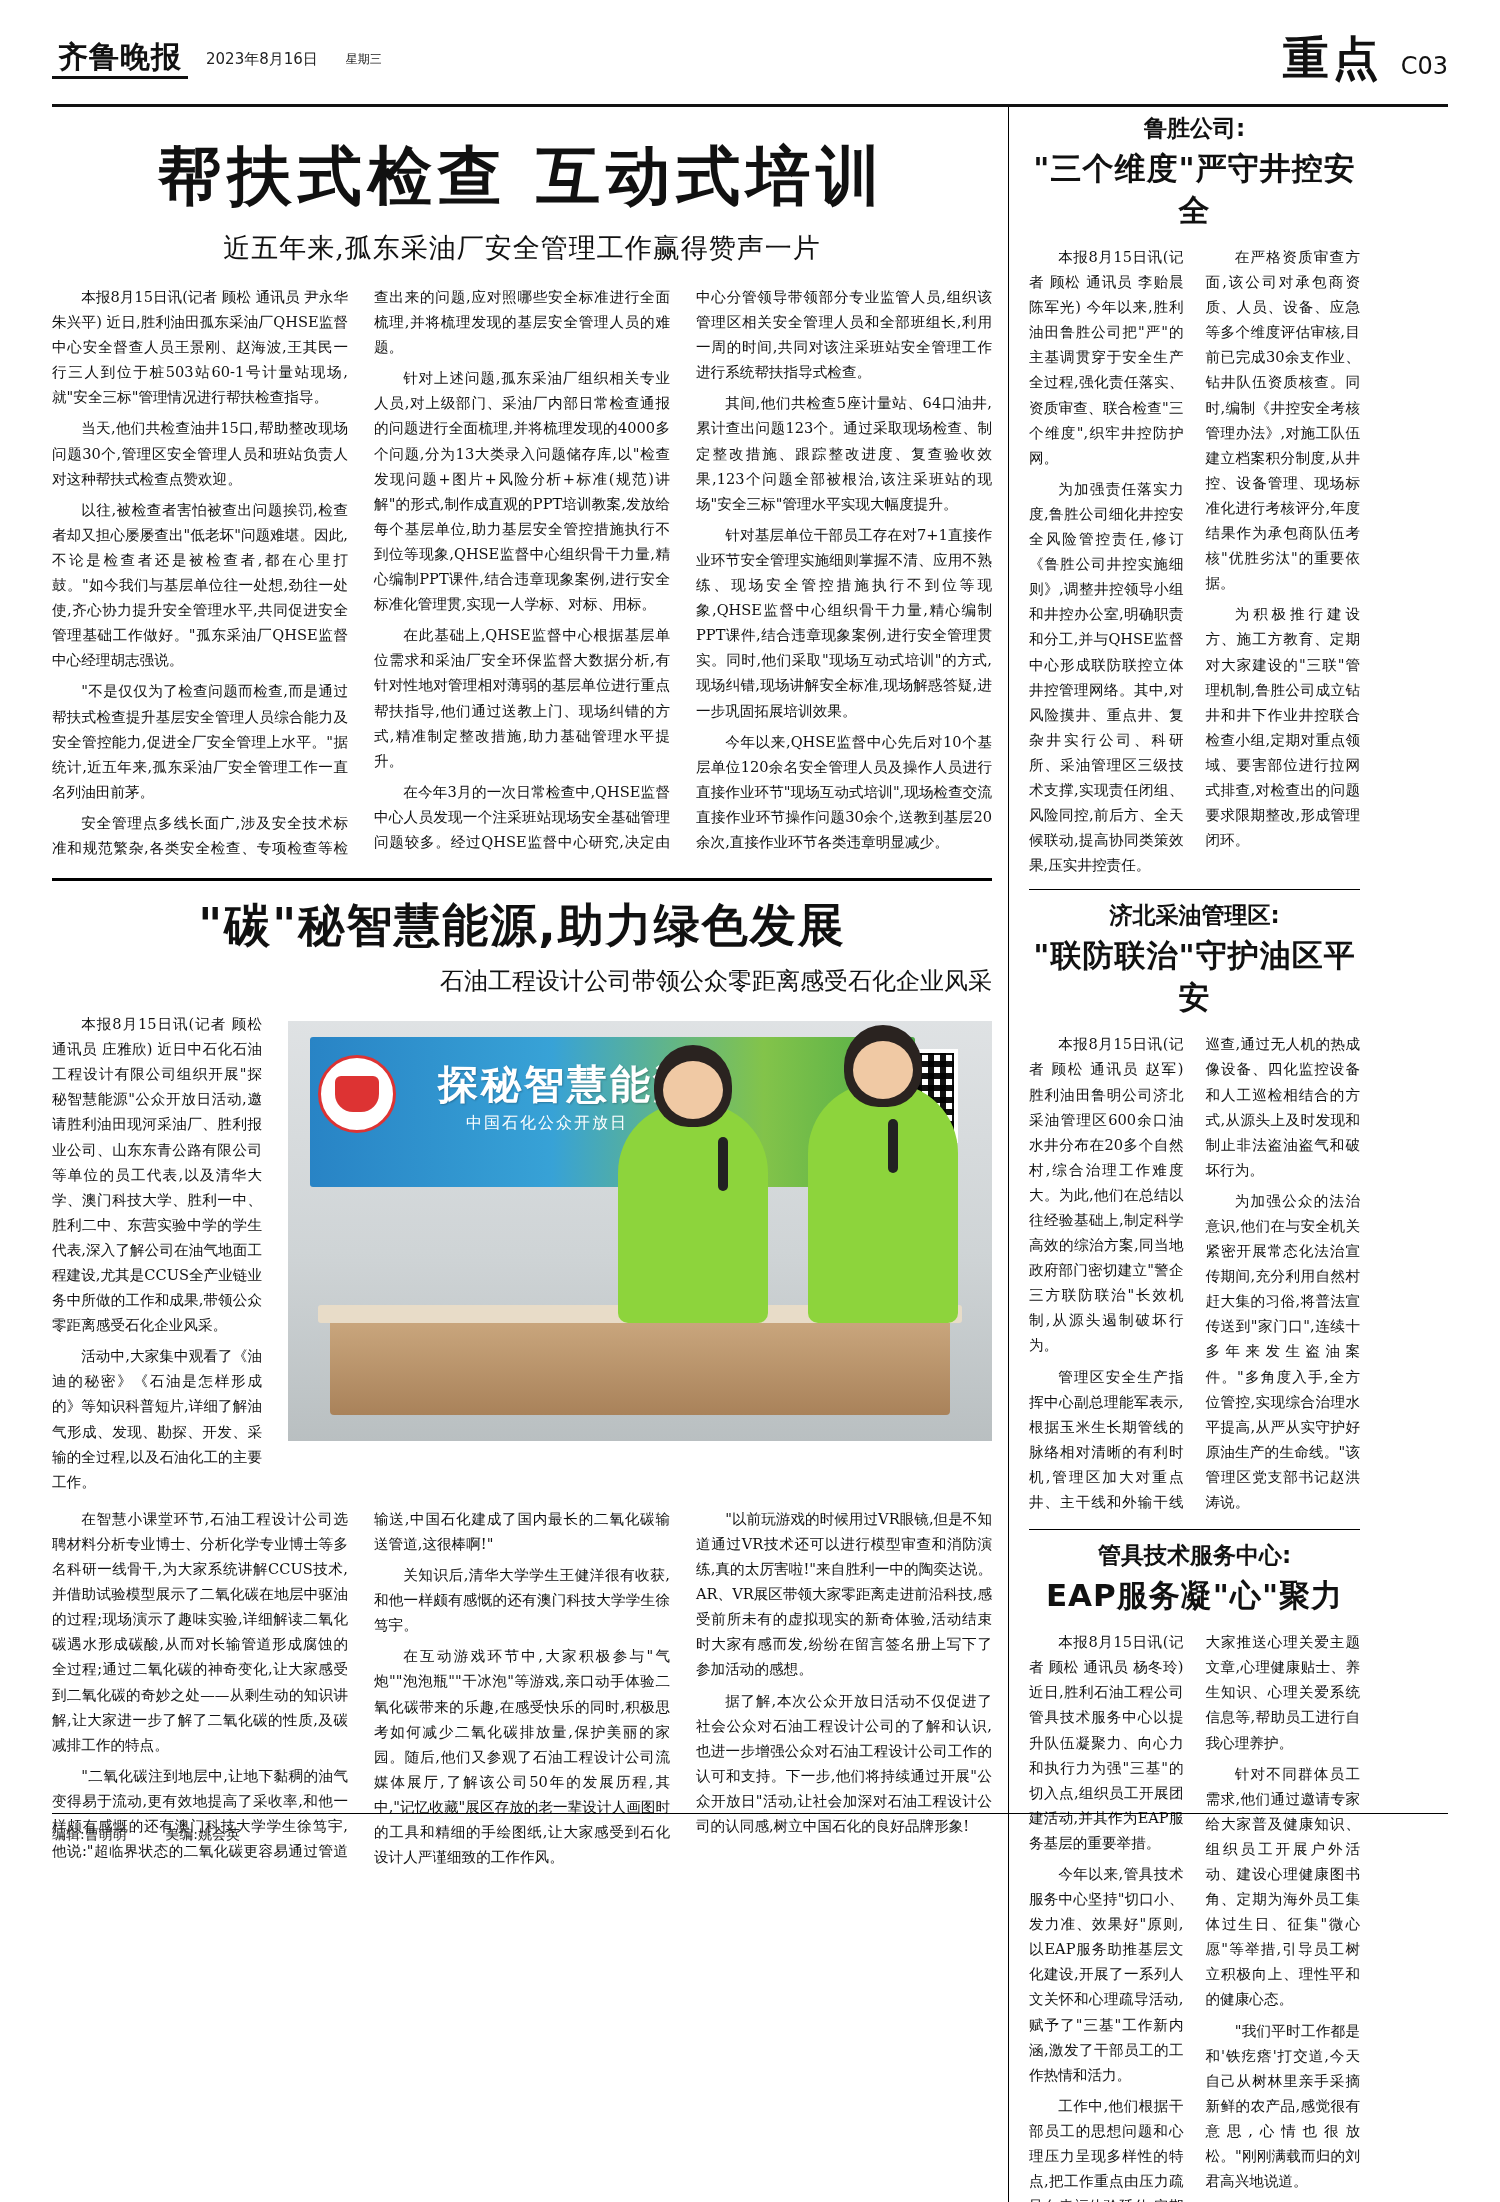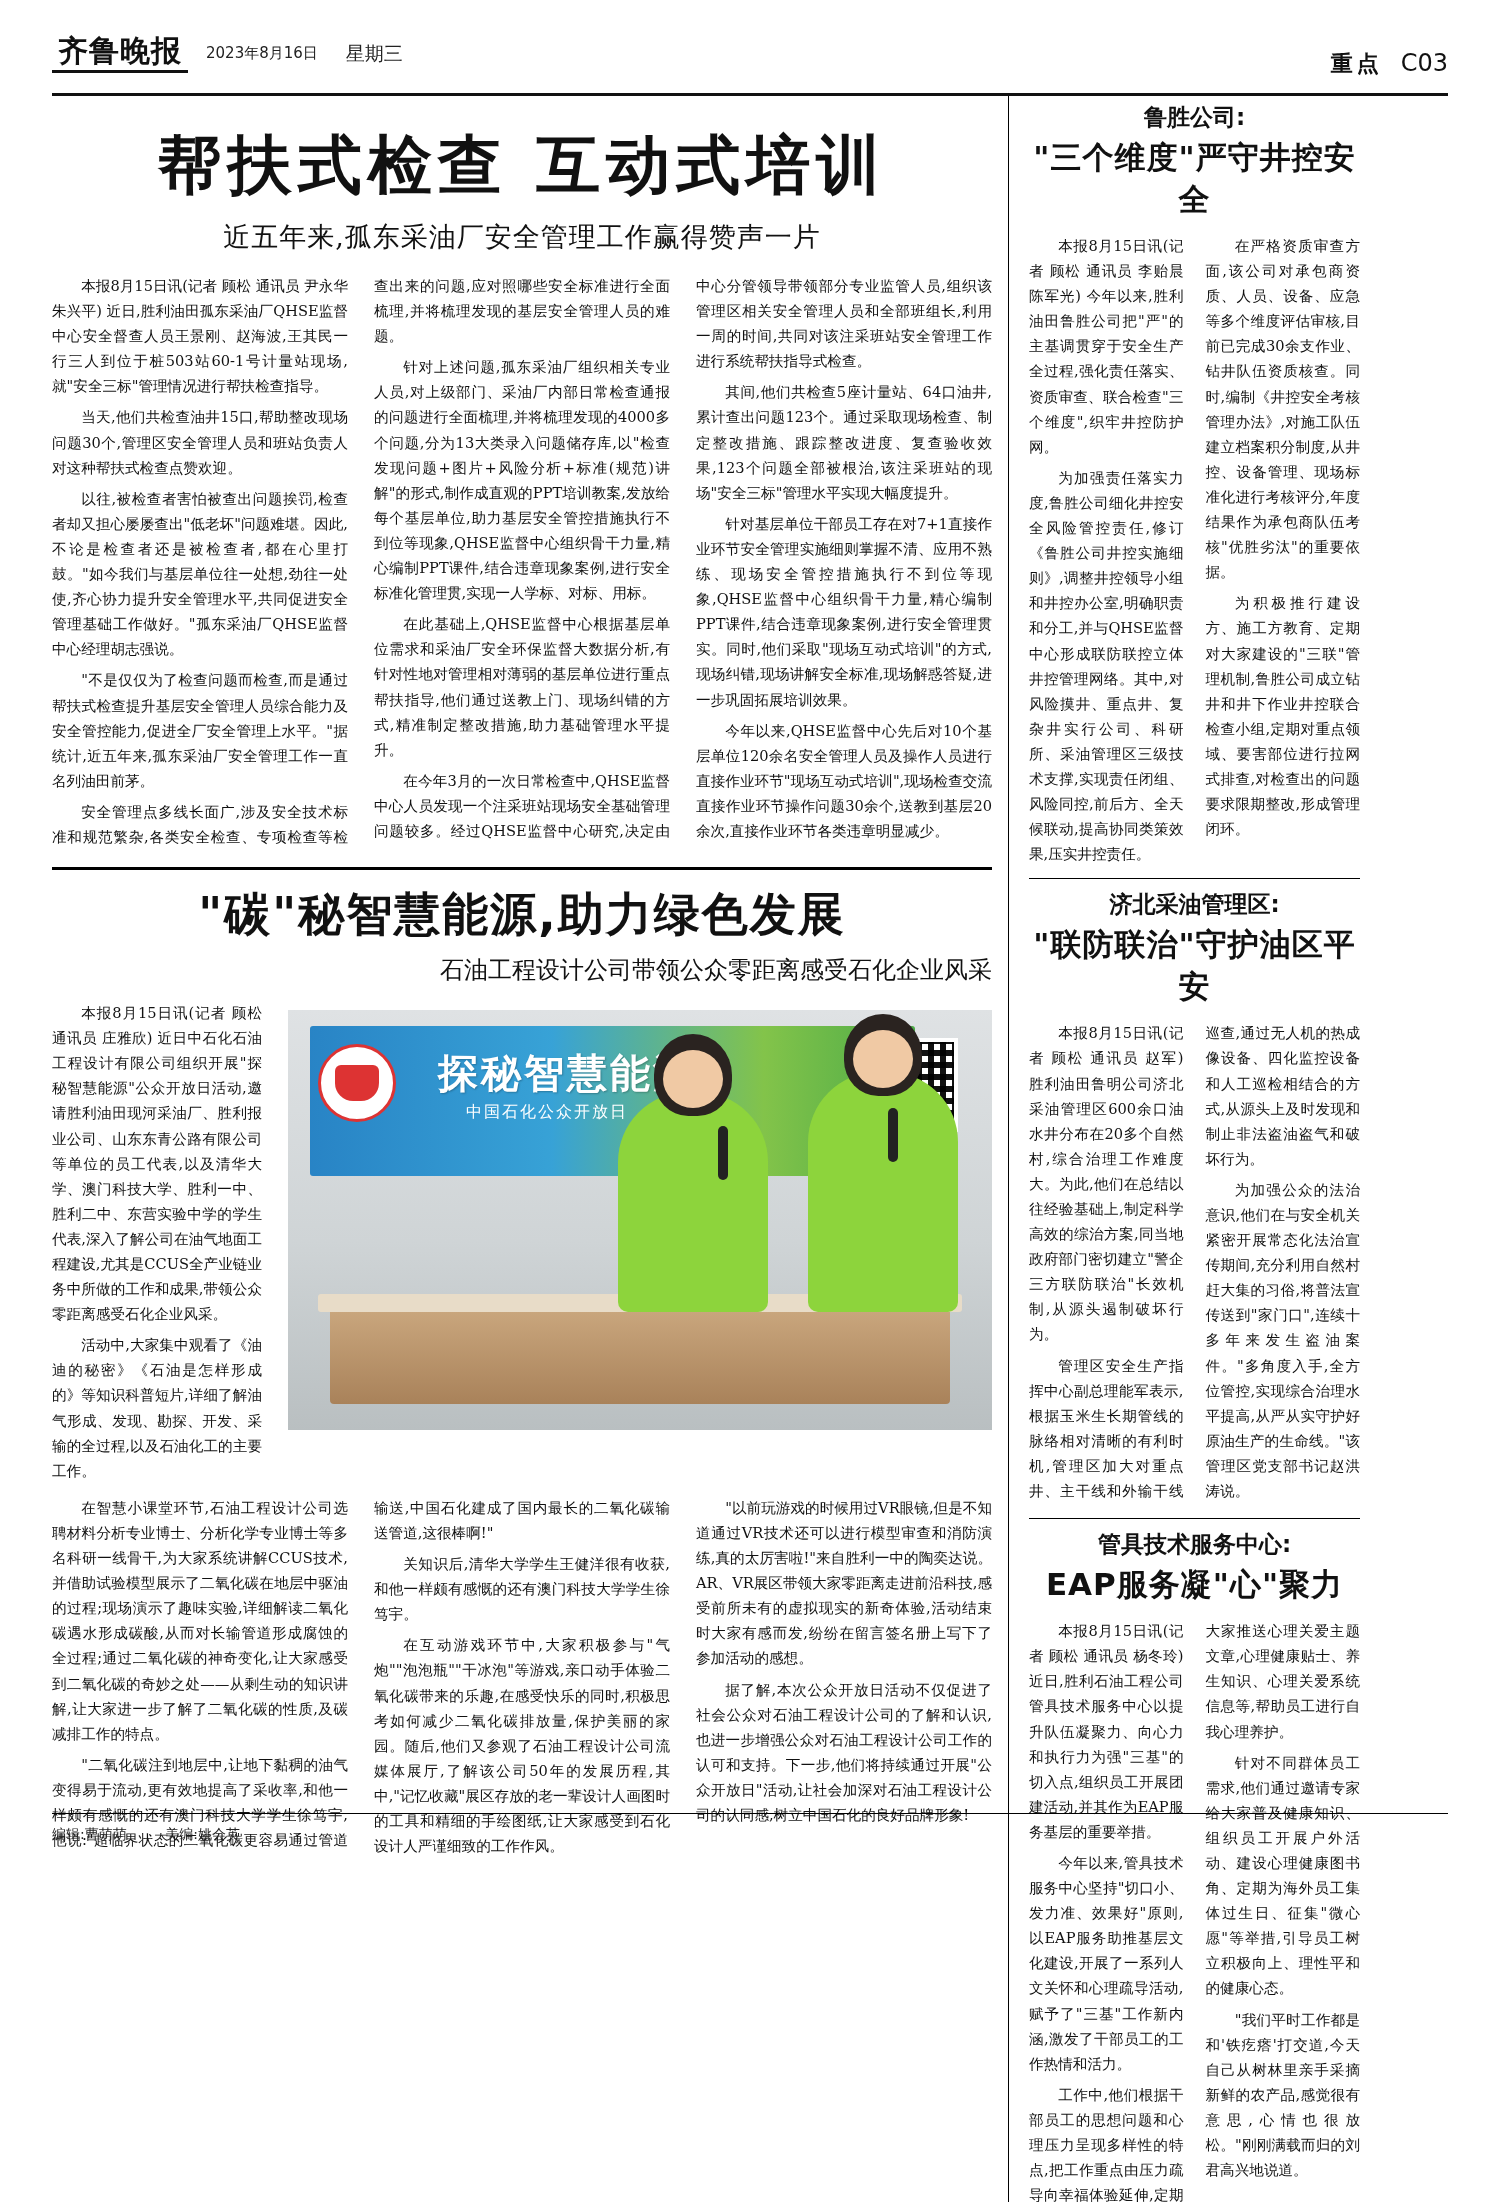--- a/index.html
+++ b/index.html
@@ -3,23 +3,23 @@
 <meta charset="utf-8">
 <style>
   html,body{margin:0;padding:0;background:#fff;}
   body{width:1500px;height:2202px;font-family:"DejaVu Serif","Liberation Serif",serif;color:#111;position:relative;overflow:hidden;}
   .page{width:1500px;height:1862px;position:relative;padding:0;box-sizing:border-box;}
 
   
   .masthead{display:flex;align-items:center;padding:28px 52px 10px 52px;box-sizing:border-box;}
   .logo{font-family:"DejaVu Sans","Liberation Sans",sans-serif;font-weight:bold;font-size:30px;letter-spacing:1px;color:#111;padding:2px 6px 4px 6px;border-bottom:3px solid #111;line-height:1;}
   .md-date{font-size:15px;margin-left:18px;color:#222;font-family:"DejaVu Sans","Liberation Sans",sans-serif;}
-  .md-week{font-size:19px;margin-left:28px;color:#222;font-family:"DejaVu Sans","Liberation Sans",sans-serif;}
+  .md-week{font-size:12px;margin-left:28px;color:#222;font-family:"DejaVu Sans","Liberation Sans",sans-serif;}
   .md-right{margin-left:auto;display:flex;align-items:baseline;}
-  .md-section{font-size:22px;font-weight:bold;letter-spacing:4px;font-family:Liberation Serif, serif;margin-left:8px;}
+  .md-section{font-size:46px;font-weight:bold;letter-spacing:4px;font-family:Liberation Serif, serif;margin-left:8px;}
   .md-page{font-size:24px;font-weight:normal;margin-left:18px;font-family:"DejaVu Sans","Liberation Sans",sans-serif;margin-top:21px;}
   .rule-top{height:3px;background:#111;margin:4px 52px 0 52px;}
 
   
   .content{position:relative;padding:0 52px;box-sizing:border-box;}
   .cols{display:flex;gap:0;}
   .left-zone{width:940px;}
   .right-zone{width:352px;margin-left:16px;border-left:1px solid #000;padding-left:20px;box-sizing:border-box;}
 
   

